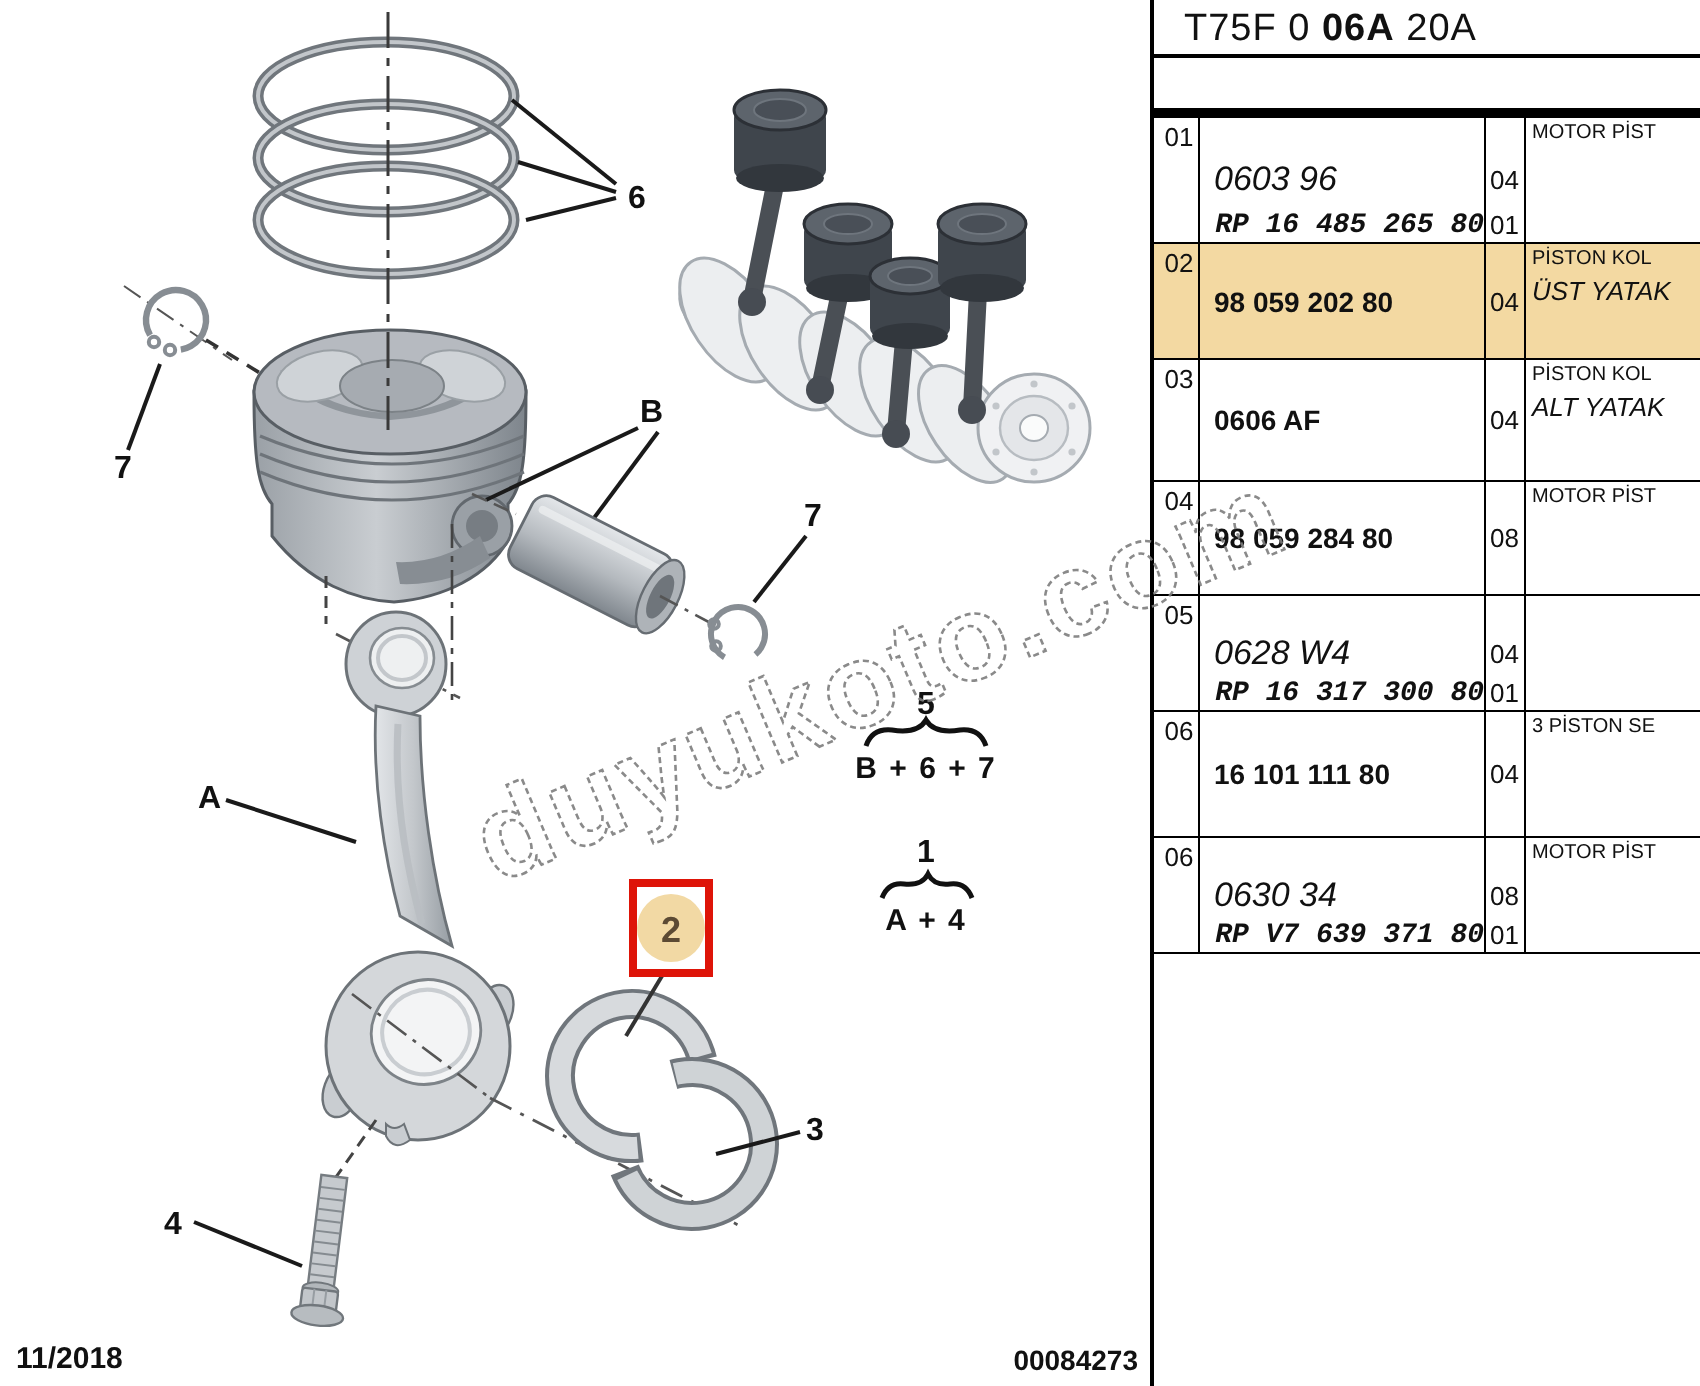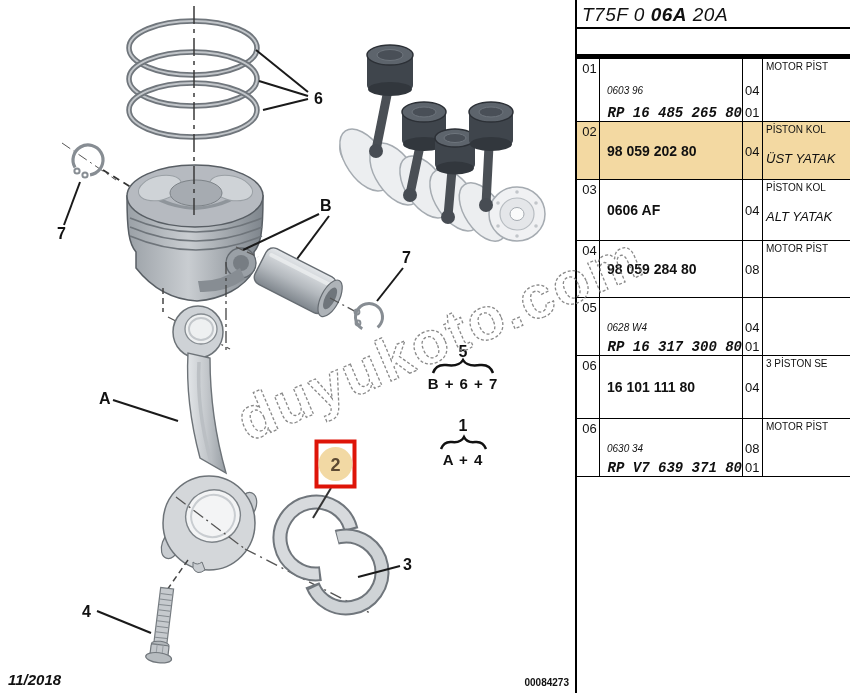--- a/index.html
+++ b/index.html
@@ -21,44 +21,44 @@
   .watermark text{
     font-size:60px;font-weight:bold;letter-spacing:2px;
     fill:none;stroke:#7e7e7e;stroke-width:1.3;stroke-dasharray:3 2;opacity:.9;
   }
   
   .panel{
     position:absolute;left:575px;top:0;width:275px;height:693px;
     border-left:2px solid #000;box-sizing:border-box;background:#fff;
   }
   .code-row{height:29px;border-bottom:2px solid #000;box-sizing:border-box;
-    font-size:19px;padding:4px 0 0 5px;letter-spacing:.5px;font-style:italic;}
+    font-size:19px;padding:4px 0 0 15px;letter-spacing:.5px;}
   .code-row .bold{font-weight:bold;}
   .blank-band{height:25px;}
   .thick-bar{height:5px;background:#000;}
   .row{
     display:grid;grid-template-columns:23px 143px 20px auto;
     border-bottom:1.6px solid #000;box-sizing:border-box;position:relative;
   }
   .row.hl{background:var(--row-highlight,#f3d9a2);}
   .c{position:relative;box-sizing:border-box;overflow:visible;}
   .c.num,.c.part,.c.qty{border-right:1.6px solid #000;text-align:center;}
   .c.num{font-size:13px;padding:2px 0 0 3px;}
   .p1{position:absolute;left:7px;top:50%;transform:translateY(-50%);white-space:nowrap;}
-  .p1.it{font-style:italic;font-size:10px;}
+  .p1.it{font-style:italic;font-size:17px;}
   .p1.bd{font-weight:bold;font-size:14px;}
   .p2{position:absolute;right:0px;bottom:0px;font-weight:bold;font-style:italic;font-size:14px;white-space:nowrap;font-family:Liberation Mono, monospace;}
   .q1{position:absolute;left:2px;top:50%;transform:translateY(-50%);font-size:13px;}
   .q2{position:absolute;left:2px;bottom:1px;font-size:13px;}
   .c.desc{padding:2px 0 0 3px;}
   .d1{font-weight:normal;font-size:10px;white-space:nowrap;}
-  .d2{font-style:italic;font-size:13px;white-space:nowrap;margin-top:16px;}
+  .d2{font-style:italic;font-size:13px;white-space:nowrap;margin-top:3px;}
   
-  .footer-date{position:absolute;left:8px;bottom:5px;font-weight:bold;font-size:15px;font-style:italic;}
-  .footer-num{position:absolute;right:281px;bottom:5px;font-weight:bold;font-size:10px;padding-left:35px;}
+  .footer-date{position:absolute;left:8px;bottom:5px;font-weight:bold;font-size:15px;}
+  .footer-num{position:absolute;right:281px;bottom:5px;font-weight:bold;font-size:14px;padding-left:35px;}
 </style>
 </head>
 <body>
 
 <div class="diagram">
 <svg width="575" height="693" viewBox="0 0 575 693" xmlns="http://www.w3.org/2000/svg">
   <defs>
     <linearGradient id="metal" x1="0" y1="0" x2="1" y2="0">
       <stop offset="0" stop-color="#e2e5e8"></stop>
           <stop offset="0.5" stop-color="#c3c7cb"></stop>

